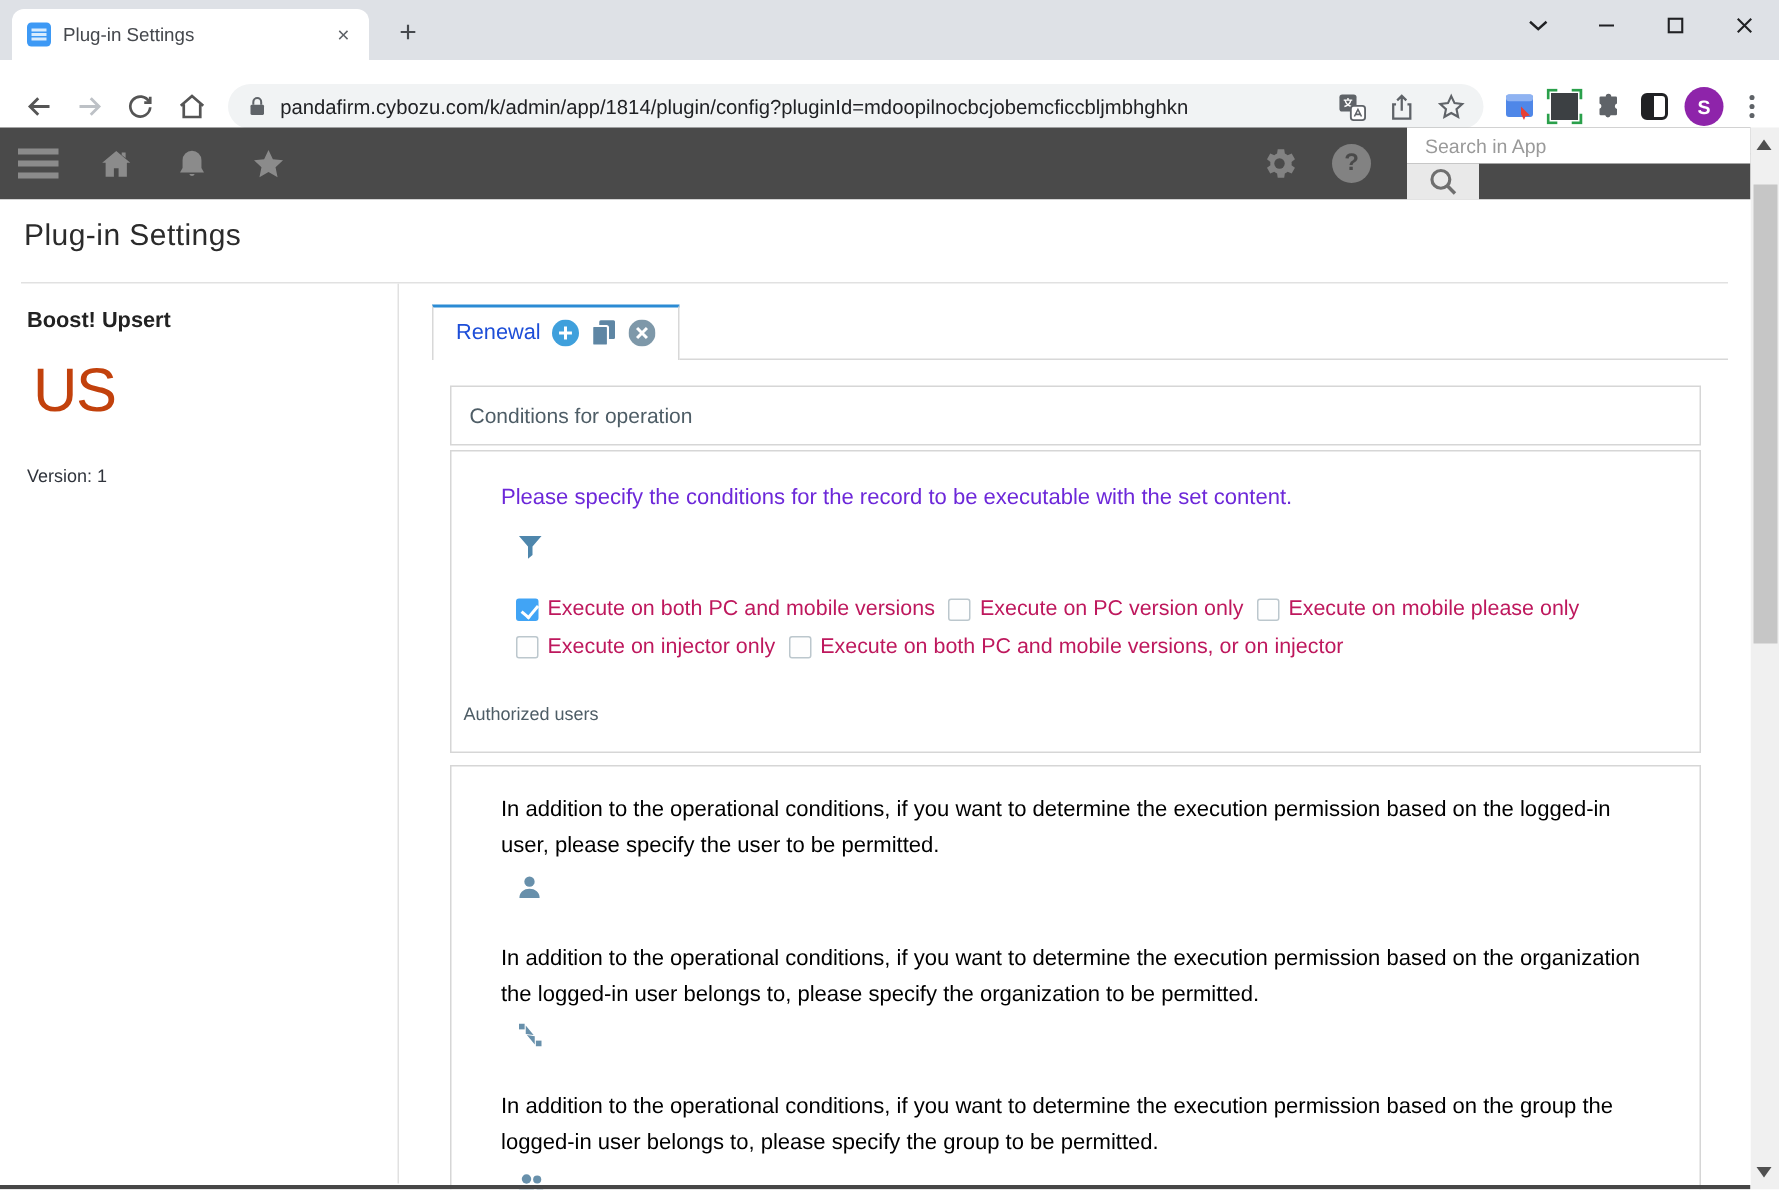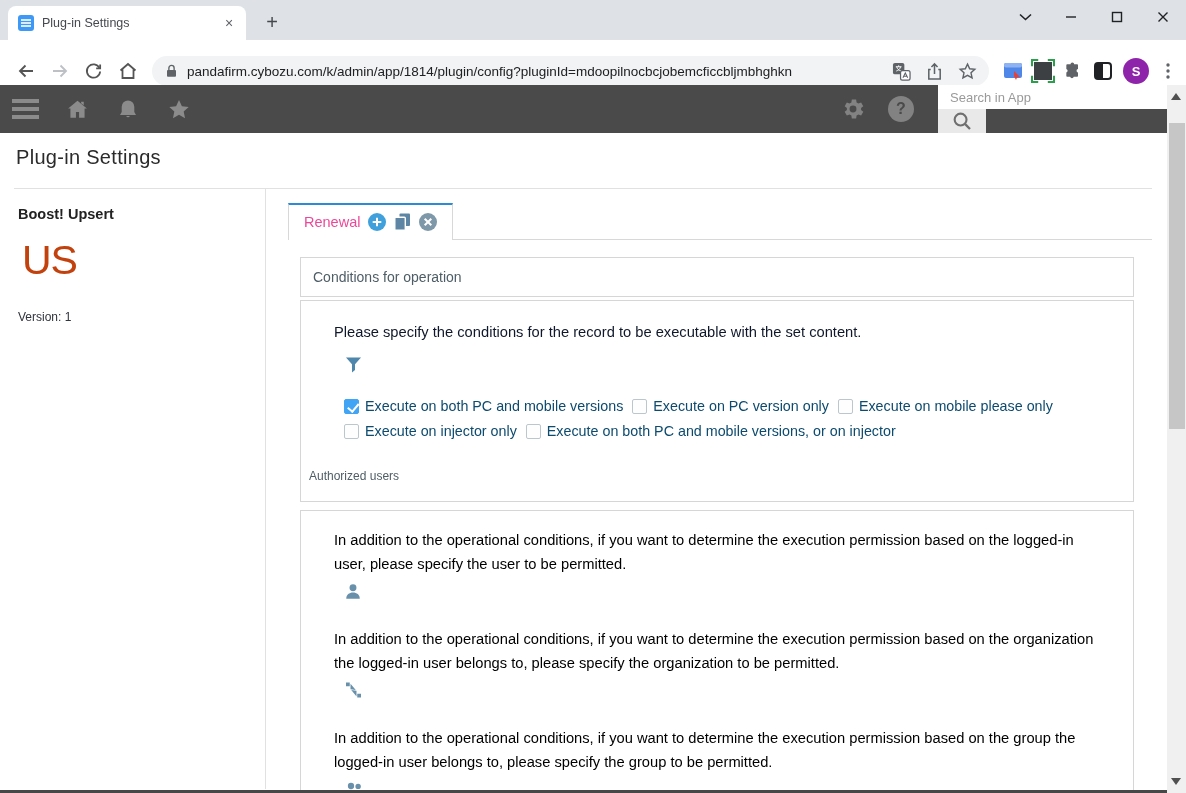--- a/index.html
+++ b/index.html
@@ -69,29 +69,29 @@
   .columns { display:flex; height:600px; }
   .sidebar { width:266px; border-right:1px solid #e1e1e1; padding:17px 0 0 18px; flex:0 0 266px; }
   .plugin-name { font-size:14.5px; font-weight:bold; color:#222; }
   .plugin-logo { font-size:41px; font-weight:normal; color:#c2410c; margin:15px 0 0 4px; letter-spacing:-1px; }
   .plugin-version { font-size:12px; color:#30343c; margin-top:26px; }
 
   .main { flex:1; padding:14px 0 0 22px; }
   .tabbar { width:864px; border-bottom:1px solid #d8d8d8; display:flex; }
   .ptab { display:inline-flex; align-items:center; gap:8px; background:#fff; border:1px solid #d8d8d8;
          border-top:2px solid #2b8bd4; border-bottom:none; padding:8px 15px 9px; margin-bottom:-1px; }
-  .ptab-label { font-size:14.5px; color:#ec4899; }
+  .ptab-label { font-size:14.5px; color:#1d4ed8; }
   .boxes { margin:17px 0 0 12px; width:834px; }
   .boxhead { border:1px solid #d6d6d6; padding:11px 12px; font-size:14px; color:#4e5d66; }
   .boxbody { border:1px solid #d6d6d6; margin-top:3px; }
   .box-conditions { padding:19px 20px 15px 33px; }
-  .desc { font-size:14.7px; color:#0f172a; line-height:24px; max-width:770px; }
+  .desc { font-size:14.7px; color:#6d28d9; line-height:24px; max-width:770px; }
   .icon-line { margin:11px 0 0 10px; height:19px; }
   .checks { margin-top:21px; display:flex; flex-wrap:wrap; max-width:790px; margin-left:10px; row-gap:3px; }
-  .check { display:inline-flex; align-items:center; margin-right:9px; font-size:14.3px; color:#0c4a6e;
+  .check { display:inline-flex; align-items:center; margin-right:9px; font-size:14.3px; color:#be185d;
          line-height:22px; cursor:default; }
   .cbox { width:15px; height:15px; border:1px solid #bcc7cd; border-radius:2px; background:#fefefe;
          margin-right:6px; position:relative; flex:0 0 15px; }
   .check.checked .cbox { background:#41a4f5; border-color:#41a4f5; }
   .check.checked .cbox::after { content:""; position:absolute; left:4.5px; top:1.5px; width:4.5px; height:8.5px;
          border:solid #fff; border-width:0 2px 2px 0; transform:rotate(40deg); }
   .subhead { font-size:12px; color:#4e5d66; margin:27px 0 3px -25px; }
   .box-auth { margin-top:8px; padding:17px 20px 0 33px; border-bottom:none; height:304px; }
   .para p { font-size:14.7px; color:#000000; line-height:24px; max-width:770px; }
   .para .icon-line { margin:6px 0 26px 10px; }

